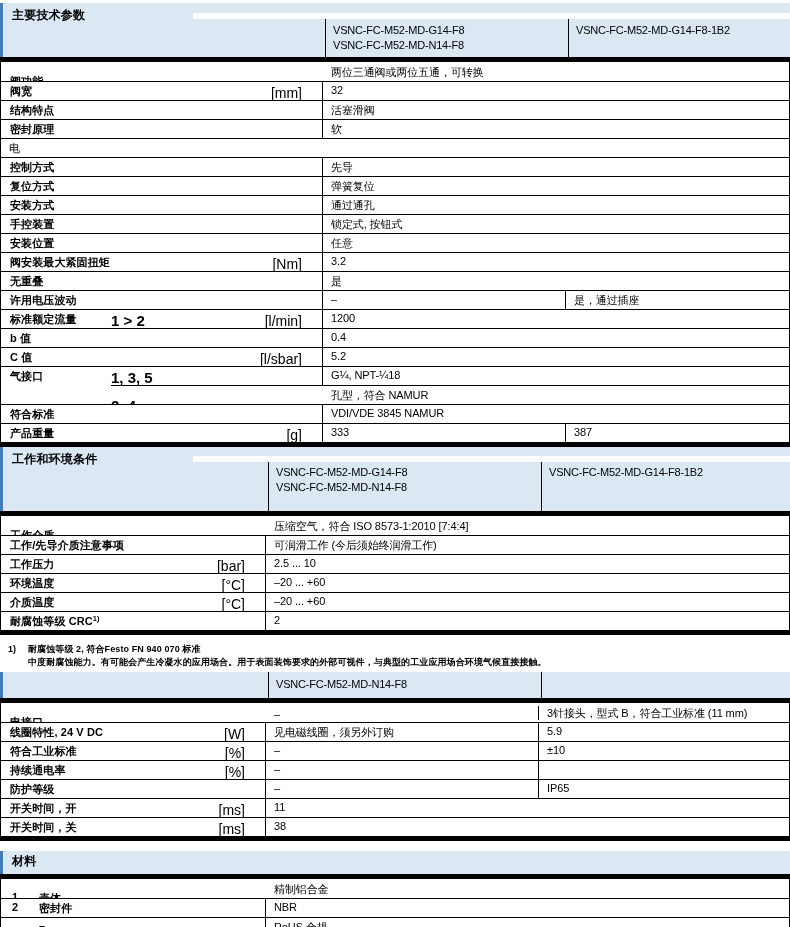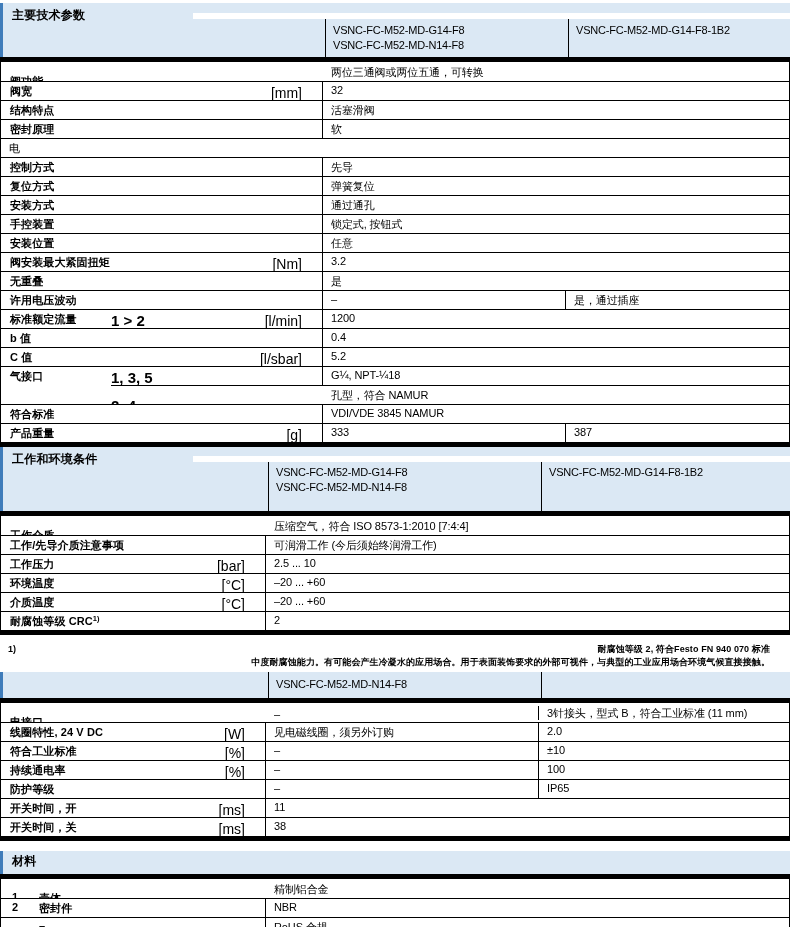--- a/index.html
+++ b/index.html
@@ -90,21 +90,21 @@
   
   .m .num{position:absolute;left:11px;top:2px;font-size:11px;font-weight:bold;}
   .m .lbl{left:38px;}
 
   
   .footnote{
     margin:8px 0 0 0;display:flex;align-items:flex-start;
     font-size:9px;font-weight:bold;line-height:13px;letter-spacing:0.1px;
   }
   .footnote .marker{flex:none;width:20px;padding-left:8px;}
-  .footnote .fn-text{flex:1;padding-right:20px;text-align:right;}
+  .footnote .fn-text{flex:1;padding-right:20px;}
 </style>
 </head>
 <body>
 
 <div class="page">
 
   <section class="t1">
     <div class="band">
       <span class="title">主要技术参数</span>
       <div class="gap"></div>
@@ -336,37 +336,36 @@
           </div>
           <div class="cell val-cell v1">–</div>
           <div class="cell val-cell v2">3针接头，型式 B，符合工业标准 (11 mm)</div>
         </div>
         <div class="row">
           <div class="cell label-cell">
             <span class="lbl">线圈特性, 24 V DC</span>
             <span class="unit">[W]</span>
           </div>
           <div class="cell val-cell v1">见电磁线圈，须另外订购</div>
-          <div class="cell val-cell v2">2.0</div>
+          <div class="cell val-cell v2">5.9</div>
         </div>
         <div class="row">
           <div class="cell label-cell">
             <span class="lbl">符合工业标准</span>
             <span class="unit">[%]</span>
           </div>
           <div class="cell val-cell v1">–</div>
           <div class="cell val-cell v2">±10</div>
         </div>
         <div class="row">
           <div class="cell label-cell">
             <span class="lbl">持续通电率</span>
             <span class="unit">[%]</span>
           </div>
           <div class="cell val-cell v1">–</div>
-          <div class="cell val-cell v2">100</div>
         </div>
         <div class="row">
           <div class="cell label-cell">
             <span class="lbl">防护等级</span>
           </div>
           <div class="cell val-cell v1">–</div>
           <div class="cell val-cell v2">IP65</div>
         </div>
         <div class="row">
           <div class="cell label-cell">

